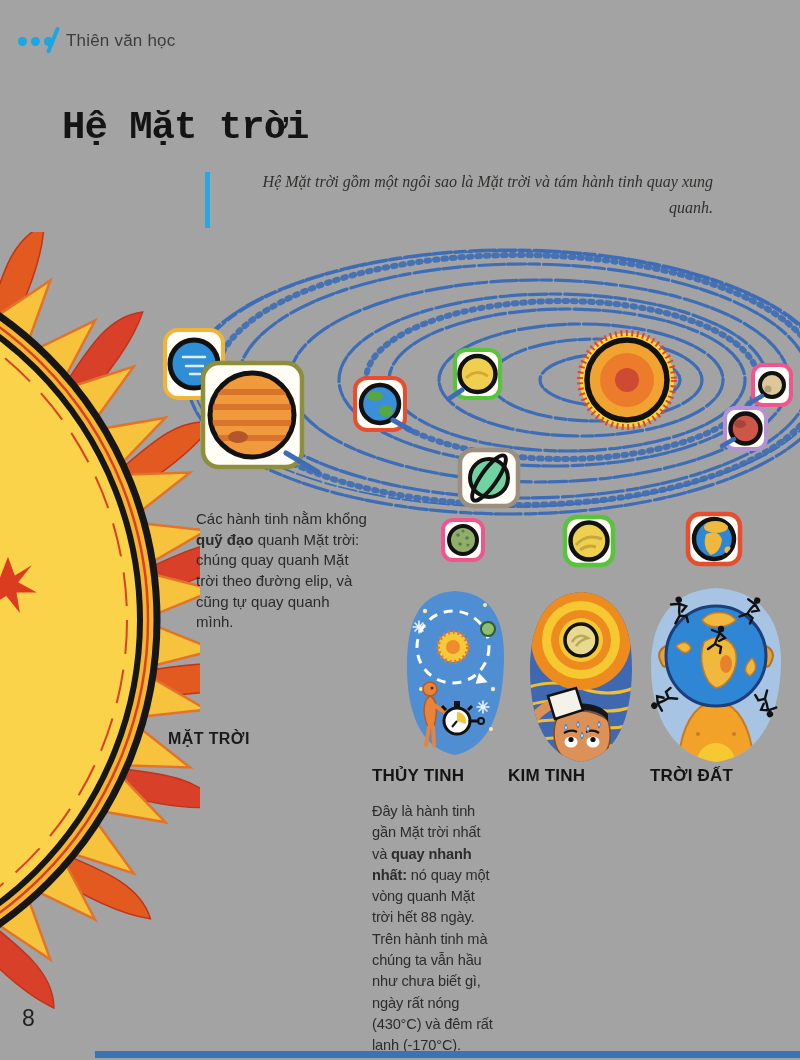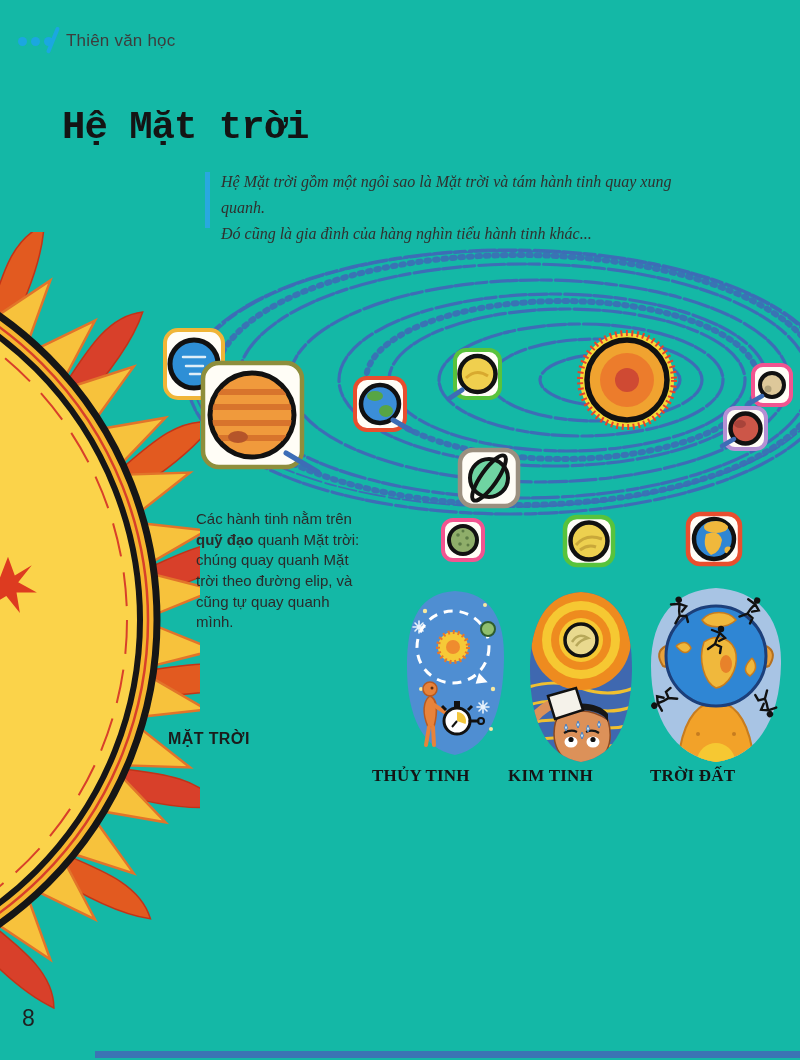--- a/index.html
+++ b/index.html
@@ -1,39 +1,39 @@
 <!DOCTYPE html>
 <html><head>
 <meta charset="utf-8">
 <style>
   html,body{margin:0;padding:0;background:#e8e8e8;}
-  .page{position:relative;width:800px;height:1060px;background:#14b8a6;overflow:hidden;
+  .page{position:relative;width:800px;height:1060px;background:#a3a3a3;overflow:hidden;
         font-family:"Liberation Sans",sans-serif;color:#2d2d2d;}
   .abs{position:absolute;}
   
   .dots{left:18px;top:37px;display:flex;gap:4px;}
   .dot{width:9px;height:9px;border-radius:50%;background:#1ba7e0;}
   .slash{left:51px;top:26px;width:3.5px;height:28px;background:#1ba7e0;transform:rotate(22deg);border-radius:2px;}
   .cat{left:66px;top:31px;font-size:17px;color:#3d3d3d;letter-spacing:.2px;}
   
   .title{left:62px;top:106px;font-size:39px;font-weight:900;color:#141414;letter-spacing:-1px;font-family:Liberation Mono, monospace;}
   
   .intro-bar{left:205px;top:172px;width:5px;height:56px;background:#29a8e0;}
   .intro{left:221px;top:169px;width:492px;font-family:"Liberation Serif",serif;font-style:italic;
-         font-size:16px;line-height:1.62;color:#30302e;}
+         font-size:16px;line-height:1.62;color:#30302e;text-align:right;}
   
   .orbit-note{left:196px;top:509px;width:174px;font-size:15px;line-height:1.38;color:#2b2b2b;}
   .orbit-note p{margin:0;}
   
   .sun-head{left:168px;top:730px;font-size:16px;font-weight:bold;color:#1b1b1b;letter-spacing:.4px;}
   .sun-para{left:124px;top:755px;width:244px;font-size:15px;line-height:1.46;text-align:right;color:#2b2b2b;}
   .sun-para p{margin:0;}
   
   .col{top:766px;}
-  .col h3{margin:0 0 15px 0;font-size:17px;font-weight:bold;color:#141414;letter-spacing:.2px;font-family:Liberation Serif, serif;}
+  .col h3{margin:0 0 15px 0;font-size:17px;font-weight:bold;color:#141414;letter-spacing:.2px;}
   .col p{margin:0;font-size:14.6px;line-height:1.46;letter-spacing:-.15px;color:#2c2c2c;}
   .col1{left:372px;width:122px;}
   .col2{left:508px;width:126px;}
   .col3{left:650px;width:141px;}
   
   .pagenum{left:22px;top:1005px;font-size:23px;color:#1f1f1f;}
   .footer-bar{left:95px;top:1051px;width:705px;height:7px;background:#3b74b4;}
   b{font-weight:bold;margin-top:20px;}
 </style>
 </head>
@@ -47,21 +47,20 @@
       <span class="dot"></span>
   </div>
   <div class="abs slash"></div>
   <div class="abs cat">Thiên văn học</div>
 
   <div class="abs title">Hệ Mặt trời</div>
 
   <div class="abs intro-bar"></div>
   <div class="abs intro">
     <span>Hệ Mặt trời gồm một ngôi sao là Mặt trời và tám hành tinh quay xung quanh.</span><br>
-    <span>Đó cũng là gia đình của hàng nghìn tiểu hành tinh khác...</span>
   </div>
 
   <svg class="abs" style="left:0;top:232px" width="200" height="778" viewBox="0 0 200 778">
     <g transform="translate(-215,388)">
 
       <g>
         <path d="M358,2 C404,-12 442,-26 472,-6 C446,10 406,20 358,26 Z" fill="#e25a20" stroke="#c23318" stroke-width="1.5" transform="rotate(-56)"></path>
         <path d="M358,2 C404,-12 442,-26 472,-6 C446,10 406,20 358,26 Z" fill="#d8402a" stroke="#c23318" stroke-width="1.5" transform="rotate(-40)"></path>
         <path d="M358,2 C404,-12 442,-26 472,-6 C446,10 406,20 358,26 Z" fill="#e25a20" stroke="#c23318" stroke-width="1.5" transform="rotate(-24)"></path>
         <path d="M358,2 C404,-12 442,-26 472,-6 C446,10 406,20 358,26 Z" fill="#d8402a" stroke="#c23318" stroke-width="1.5" transform="rotate(-8)"></path>
@@ -209,21 +208,21 @@
       <circle cx="564" cy="299" r="20" fill="#2f86d4" stroke="#111" stroke-width="4.5"></circle>
       <g clip-path="url(#e2Clip)" fill="#f0b83c">
         <ellipse cx="566" cy="287" rx="12" ry="6"></ellipse>
         <path d="M556,294 q13,-5 16,6 q-2,13 -11,15 q-9,-7 -5,-21 Z"></path>
         <circle cx="578" cy="310" r="3.5"></circle>
       </g>
     </g>
   </svg>
 
   <div class="abs orbit-note">
-    <p><span>Các hành tinh nằm trên </span><b>quỹ đạo</b><span> quanh Mặt trời: chúng quay quanh Mặt trời theo đường elip, và cũng tự quay quanh mình.</span></p>
+    <p><span>Các hành tinh nằm khổng </span><b>quỹ đạo</b><span> quanh Mặt trời: chúng quay quanh Mặt trời theo đường elip, và cũng tự quay quanh mình.</span></p>
   </div>
 
   <svg class="abs" style="left:403px;top:589px" width="105" height="174" viewBox="0 0 105 174">
     <path d="M52,2 C88,4 102,30 101,70 C100,120 88,158 52,166 C20,160 4,128 4,78 C4,28 18,4 52,2 Z" fill="#4f8ed2"></path>
     <g fill="#f7e9a0">
         <circle cx="22" cy="22" r="2.2"></circle>
         <circle cx="82" cy="16" r="2"></circle>
         <circle cx="90" cy="100" r="2.2"></circle>
         <circle cx="18" cy="100" r="2"></circle>
         <circle cx="88" cy="140" r="2"></circle>
@@ -347,20 +346,21 @@
     <g transform="translate(124,118) rotate(140)">
       <circle cx="5" cy="-9" r="3.2" fill="#111"></circle>
       <path d="M4,-5 C1,0 0,2 -1,6 M4,-5 L-4,-8 M4,-5 L9,0 L3,3 M-1,6 L-8,11 M-1,6 L5,9 L4,15" stroke="#111" stroke-width="2.4" fill="none" stroke-linecap="round"></path>
     </g>
   </svg>
 
   <div class="abs sun-head">MẶT TRỜI</div>
 
   <div class="abs col col1">
     <h3>THỦY TINH</h3>
+    <p><span>Đây là hành tinh gần Mặt trời nhất và </span><b>quay nhanh nhất:</b><span> nó quay một vòng quanh Mặt trời hết 88 ngày. Trên hành tinh mà chúng ta vẫn hầu như chưa biết gì, ngày rất nóng (430°C) và đêm rất lạnh (-170°C).</span></p>
   </div>
   <div class="abs col col2">
     <h3>KIM TINH</h3>
   </div>
   <div class="abs col col3">
     <h3>TRỜI ĐẤT</h3>
   </div>
 
   <div class="abs pagenum">8</div>
   <div class="abs footer-bar"></div>

